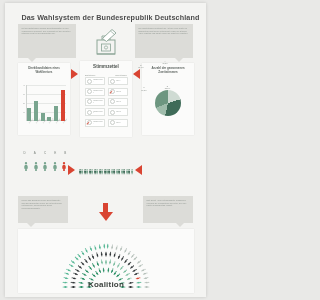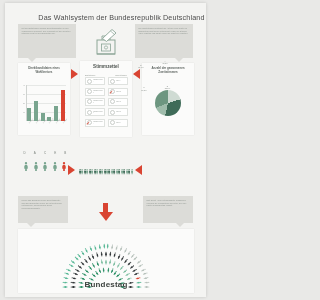--- a/index.html
+++ b/index.html
@@ -10,22 +10,22 @@
     -webkit-font-smoothing:antialiased;
   }
   .poster{
     position:absolute;left:5px;top:3px;width:201px;height:294px;
     background:#f4f4f2;
     box-shadow:0 0 3px rgba(0,0,0,.16);
     overflow:hidden;
   }
   
   .title{
-    position:absolute;left:16px;top:10px;width:201px;text-align:center;
-    font-size:7.2px;letter-spacing:.15px;color:#4c4c4c;font-weight:normal;
+    position:absolute;left:5px;top:10px;width:201px;text-align:center;
+    font-size:7.2px;letter-spacing:.15px;color:#4c4c4c;font-weight:bold;
   }
   
   .callout{
     position:absolute;background:#dcdcd8;color:#8f9690;
     font-size:2.1px;line-height:2.6px;padding:3px 3.5px;
     box-sizing:border-box;text-align:left;
   }
   .callout .tip{
     position:absolute;bottom:-4px;width:0;height:0;
     border-left:4px solid transparent;border-right:4px solid transparent;
@@ -729,16 +729,16 @@
           </svg></div>
         <div class="seat" style="left:132.73034602910053px;top:47.026525152498685px;transform:rotate(443.7931034482759deg)"><svg width="2" height="6" viewBox="0 0 10 24">
             <circle cx="5" cy="3.4" r="3.1" fill="#b8c2bc"></circle>
             <path d="M5 7.5 C8.6 7.5 9.6 10 9.6 13.5 L9.6 18 L7.2 18 L7.2 24 L2.8 24 L2.8 18 L0.4 18 L0.4 13.5 C0.4 10 1.4 7.5 5 7.5 Z" fill="#b8c2bc"></path>
           </svg></div>
         <div class="seat" style="left:133px;top:51.999999999999986px;transform:rotate(450deg)"><svg width="2" height="6" viewBox="0 0 10 24">
             <circle cx="5" cy="3.4" r="3.1" fill="#b8c2bc"></circle>
             <path d="M5 7.5 C8.6 7.5 9.6 10 9.6 13.5 L9.6 18 L7.2 18 L7.2 24 L2.8 24 L2.8 18 L0.4 18 L0.4 13.5 C0.4 10 1.4 7.5 5 7.5 Z" fill="#b8c2bc"></path>
           </svg></div>
       </div>
-    <div class="bt-label">Bundestag</div>
+    <div class="bt-label">Koalition</div>
   </div>
 
 </div>
 
 </body></html>

